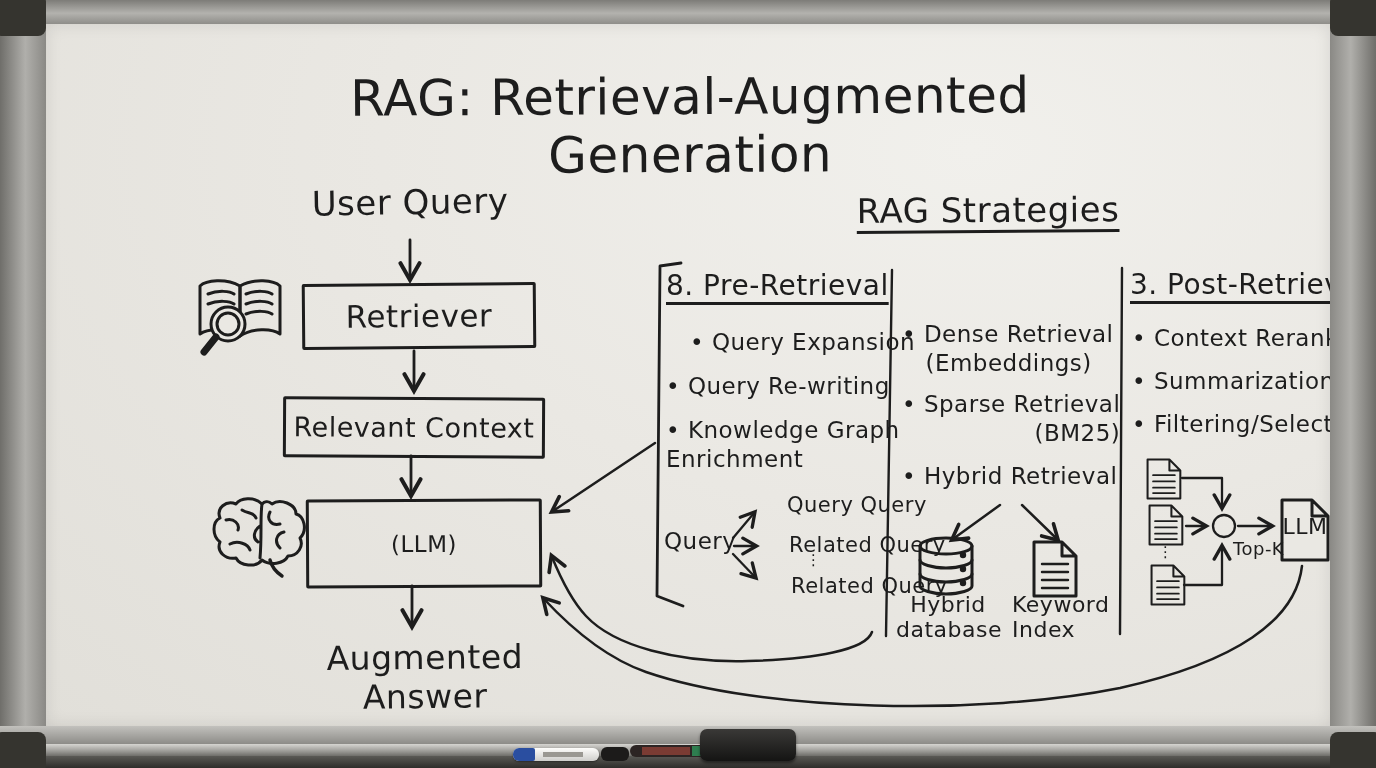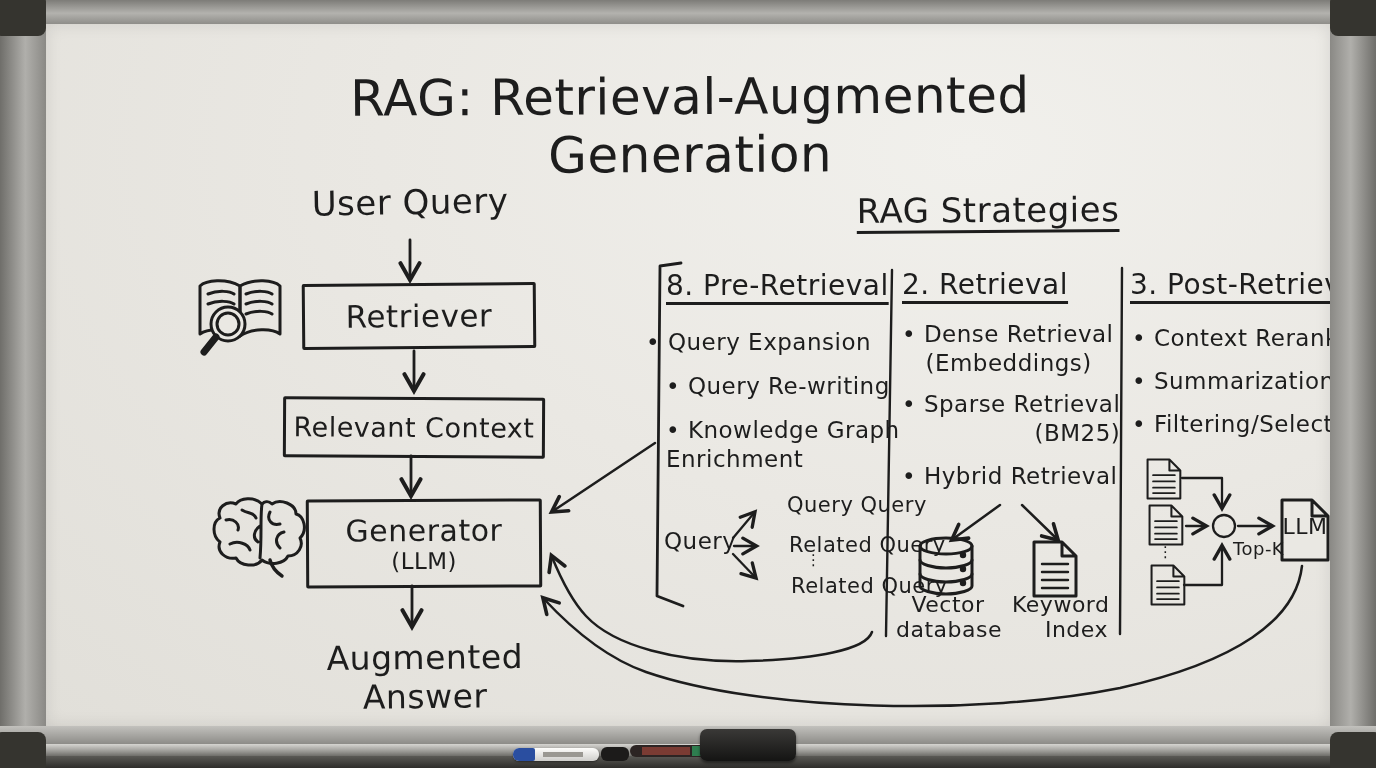--- a/index.html
+++ b/index.html
@@ -158,50 +158,48 @@
 
   <div class="box" style="left:302px; top:283px; width:228px; height:60px; transform:rotate(-.5deg);">
     <div class="hand" style="font-size:31px;">Retriever</div>
   </div>
 
   <div class="box" style="left:283px; top:397px; width:256px; height:55px; transform:rotate(.3deg);">
     <div class="hand" style="font-size:27px;">Relevant Context</div>
   </div>
 
   <div class="box" style="left:306px; top:499px; width:230px; height:83px; transform:rotate(-.3deg);">
-    <div class="hand" style="font-size:30px;">Generator</div>
     <div class="hand" style="font-size:23px;">(LLM)</div>
   </div>
 
   <div class="txt hand flow-label" style="left:280px; top:638px; width:290px; font-size:33px; transform:rotate(-.6deg);">Augmented Answer</div>
 
   <div class="txt hand" style="left:848px; top:190px; width:280px; text-align:center; font-size:34px; text-decoration:underline; text-underline-offset:8px; text-decoration-thickness:3px; transform:rotate(-.4deg);">RAG Strategies</div>
 
   <div class="txt hand col-header" style="left:666px; top:269px;">8. Pre-Retrieval</div>
-  <div class="txt hand bullet" style="left:646px; top:328px;">Query Expansion</div>
+  <div class="txt hand bullet" style="left:690px; top:328px;">Query Expansion</div>
   <div class="txt hand bullet" style="left:666px; top:372px;">Query Re-writing</div>
   <div class="txt hand bullet" style="left:666px; top:416px;">Knowledge Graph
 Enrichment</div>
 
   <div class="txt hand" style="left:664px; top:528px; font-size:23px;">Query</div>
   <div class="txt hand small" style="left:759px; top:493px;">Query Query</div>
   <div class="txt hand small" style="left:761px; top:533px;">Related Query</div>
   <div class="txt hand" style="left:806px; top:551px; font-size:15px;">⋮</div>
   <div class="txt hand small" style="left:763px; top:574px;">Related Query</div>
 
-  <div class="txt hand col-header" style="left:902px; top:268px;">2. Retrieval</div>
   <div class="txt hand bullet" style="left:902px; top:320px;">Dense Retrieval
    (Embeddings)</div>
   <div class="txt hand bullet" style="left:902px; top:390px;text-align:right;">Sparse Retrieval
       (BM25)</div>
   <div class="txt hand bullet" style="left:902px; top:462px;">Hybrid Retrieval</div>
 
-  <div class="txt hand" style="left:896px; top:592px; width:104px; text-align:center; font-size:22px; line-height:1.15;">Vector
+  <div class="txt hand" style="left:896px; top:592px; width:104px; text-align:center; font-size:22px; line-height:1.15;">Hybrid
 database</div>
-  <div class="txt hand" style="left:1012px; top:592px; width:96px; text-align:right; font-size:22px; line-height:1.15;">Keyword
+  <div class="txt hand" style="left:1012px; top:592px; width:96px; text-align:left; font-size:22px; line-height:1.15;">Keyword
 Index</div>
 
   <div class="txt hand col-header" style="left:1130px; top:268px;">3. Post-Retrieval</div>
   <div class="txt hand bullet" style="left:1132px; top:324px;">Context Reranking</div>
   <div class="txt hand bullet" style="left:1132px; top:367px;">Summarization</div>
   <div class="txt hand bullet" style="left:1132px; top:410px;">Filtering/Selection</div>
 
   <div class="txt hand" style="left:1158px; top:543px; font-size:15px;">⋮</div>
   <div class="txt hand" style="left:1233px; top:538px; font-size:18px;">Top-K</div>
   <div class="txt hand" style="left:1282px; top:514px; width:46px; text-align:center; font-size:22px;">LLM</div>

